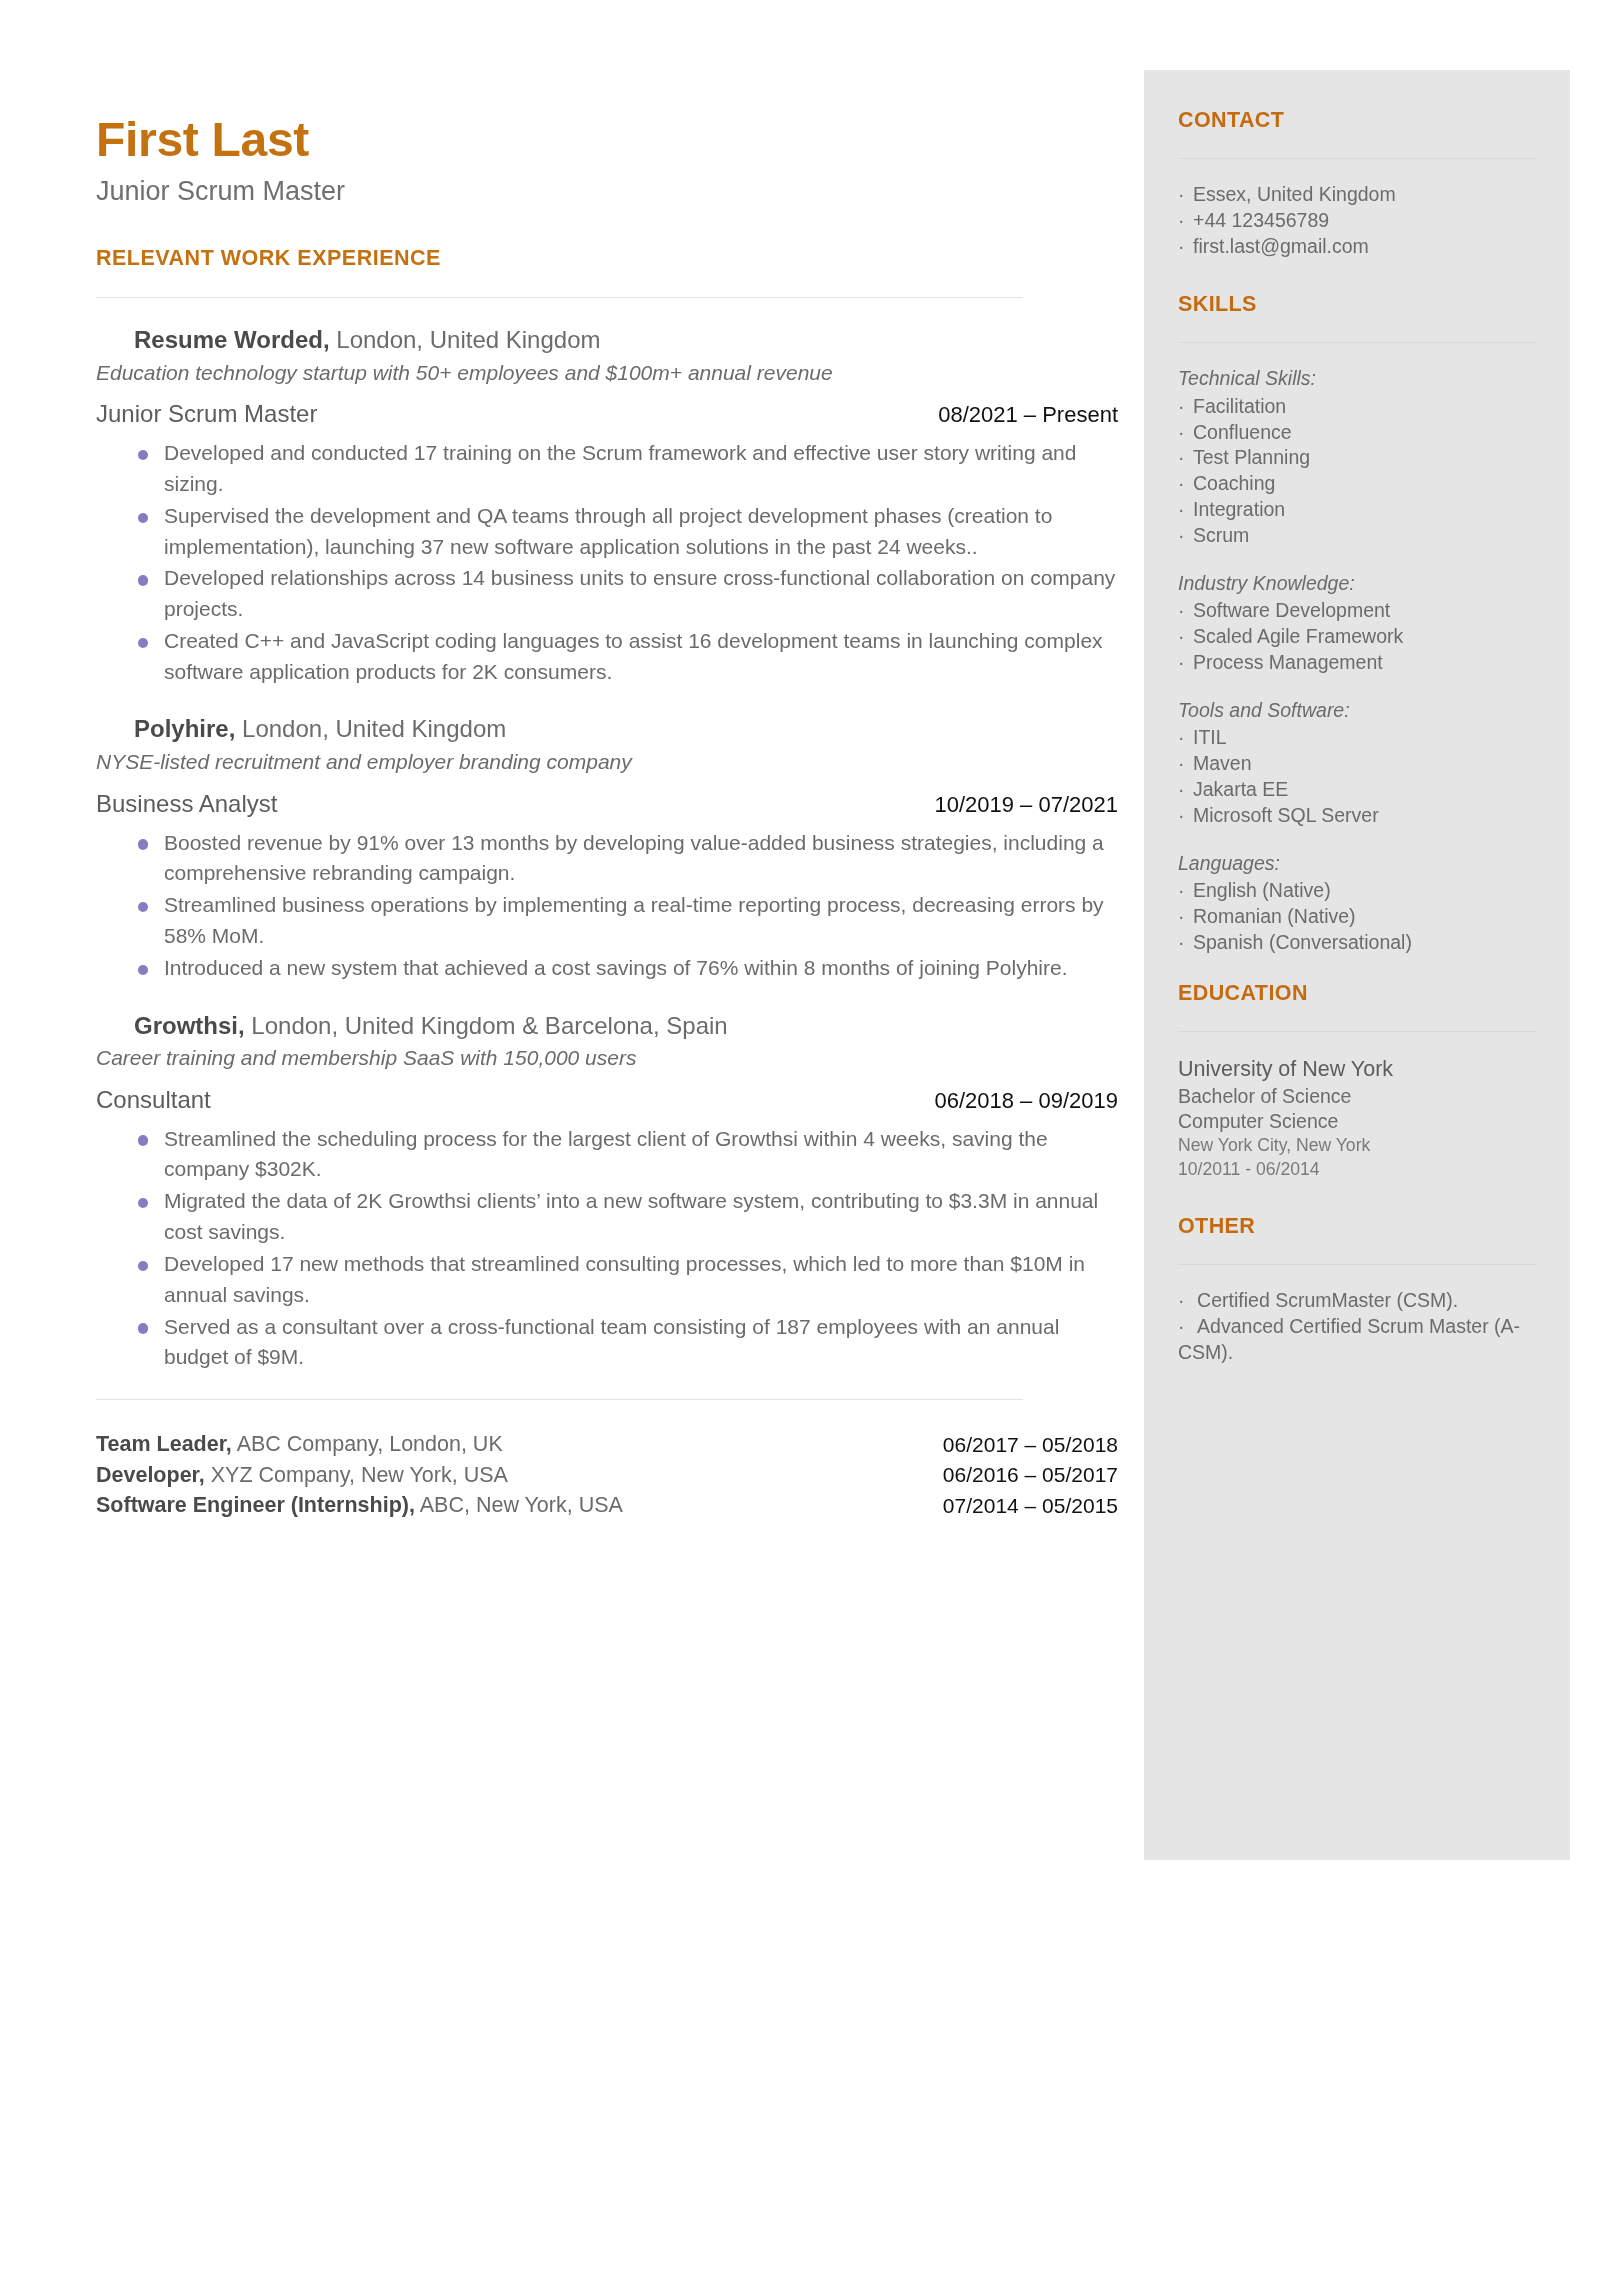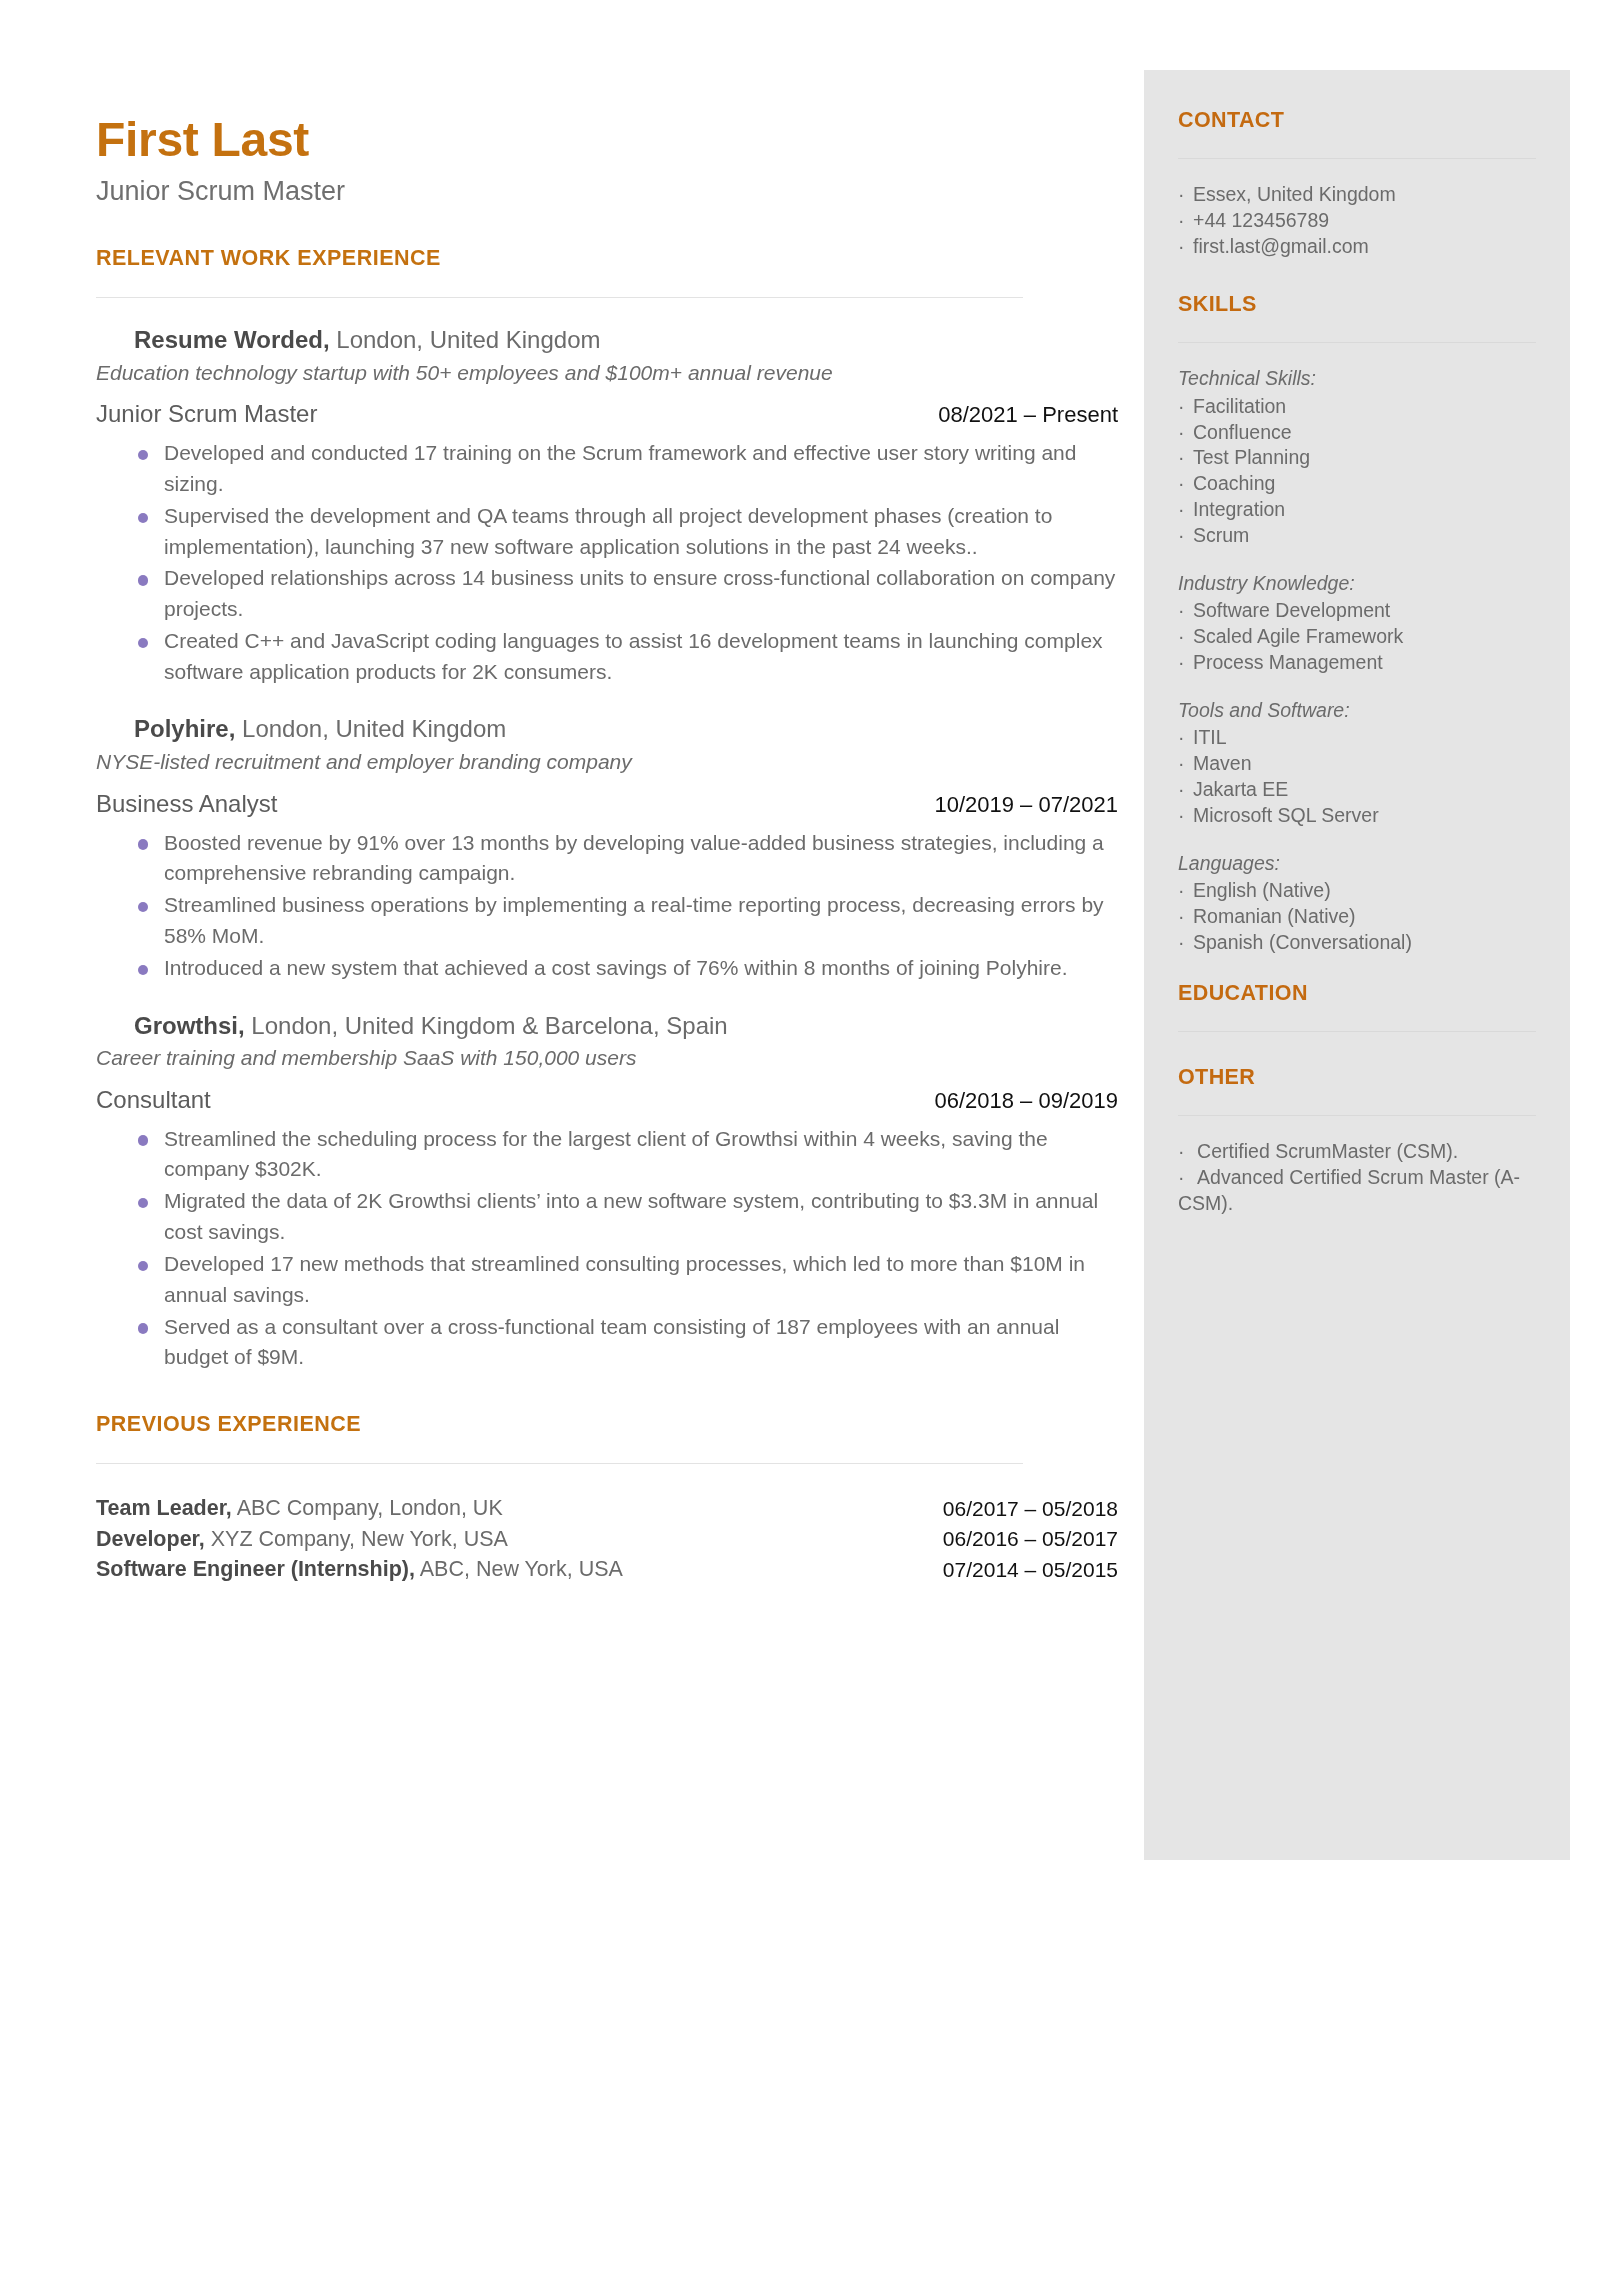--- a/index.html
+++ b/index.html
@@ -249,21 +249,20 @@
           </div>
           <ul class="bullets">
             <li>Streamlined the scheduling process for the largest client of Growthsi within 4 weeks, saving the company $302K.</li>
             <li>Migrated the data of 2K Growthsi clients’ into a new software system, contributing to $3.3M in annual cost savings.</li>
             <li>Developed 17 new methods that streamlined consulting processes, which led to more than $10M in annual savings.</li>
             <li>Served as a consultant over a cross-functional team consisting of 187 employees with an annual budget of $9M.</li>
           </ul>
         </div>
       </div>
 
-    <div class="sec-head">PREVIOUS EXPERIENCE</div>
     <div class="main-rule"></div>
 
     <div class="prev-list" id="prev-container">
         <div class="prev-row">
           <div><span class="role">Team Leader,</span><span class="rest"> ABC Company, London, UK</span></div>
           <div class="d">06/2017 – 05/2018</div>
         </div>
         <div class="prev-row">
           <div><span class="role">Developer,</span><span class="rest"> XYZ Company, New York, USA</span></div>
           <div class="d">06/2016 – 05/2017</div>
@@ -371,20 +370,27 @@
           </div>
           <div class="side-line">
             <span class="dot">·</span>
             <span>Spanish (Conversational)</span>
           </div>
         </div>
       </div>
 
     <div class="side-head" style="margin-top:26px">EDUCATION</div>
     <div class="side-rule"></div>
+    <div class="side-block">
+      <div class="edu-name">University of New York</div>
+      <div class="edu-line">Bachelor of Science</div>
+      <div class="edu-line">Computer Science</div>
+      <div class="edu-small">New York City, New York</div>
+      <div class="edu-small">10/2011 - 06/2014</div>
+    </div>
 
     <div class="side-head" style="margin-top:34px">OTHER</div>
     <div class="side-rule"></div>
     <div class="side-block" id="other-container">
         <div class="other-item"><span class="dot">· </span><span>Certified ScrumMaster (CSM).</span></div>
         <div class="other-item"><span class="dot">· </span><span>Advanced Certified Scrum Master (A-CSM).</span></div>
       </div>
 
   </div>
 

